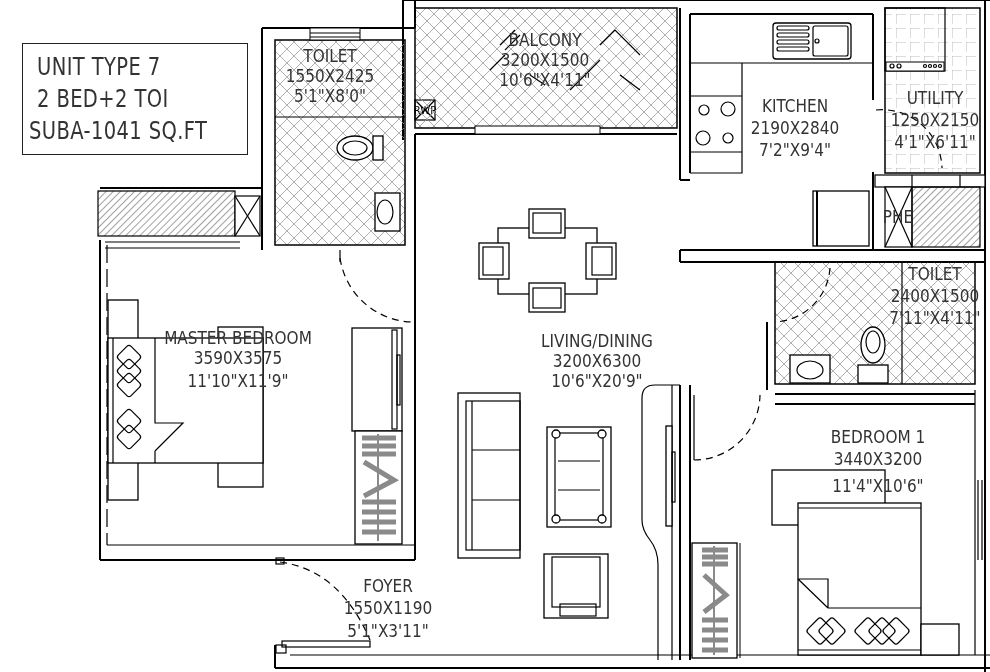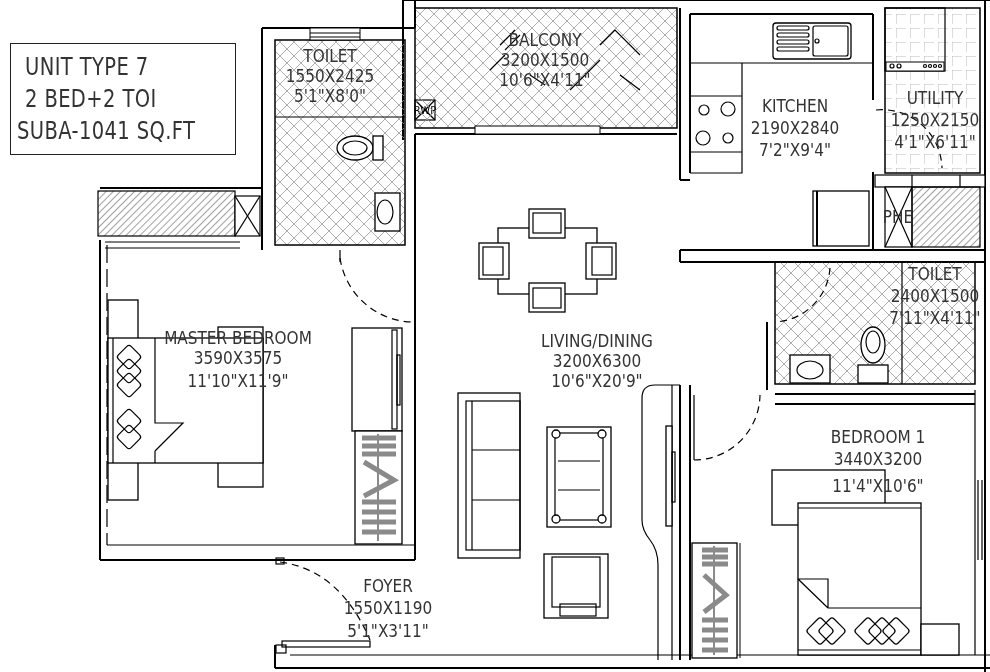--- a/index.html
+++ b/index.html
@@ -4,21 +4,21 @@
 <style>
   html, body { margin: 0; padding: 0; background: #ffffff; }
   body { width: 990px; height: 672px; overflow: hidden; position: relative; font-family: "DejaVu Sans", sans-serif; }
   svg { position: absolute; left: 0; top: 0; }
   .wall { fill: none; stroke: #000; stroke-width: 2; }
   .thin { fill: none; stroke: #000; stroke-width: 1.2; }
   .furn { fill: #fff; stroke: #000; stroke-width: 1.3; }
   .dash { fill: none; stroke: #000; stroke-width: 1.2; stroke-dasharray: 7 5; }
   .lbl { font-family: "DejaVu Sans Condensed", "DejaVu Sans", sans-serif; font-size: 17px; fill: #333; text-anchor: middle; font-stretch: condensed; }
   .lbl-sm { font-family: "DejaVu Sans", sans-serif; font-size: 10px; fill: #000; text-anchor: middle; }
-  .info-box { position: absolute; left: 10px; top: 43px; width: 226px; height: 112px; border: 1.5px solid #222; box-sizing: border-box; }
+  .info-box { position: absolute; left: 22px; top: 43px; width: 226px; height: 112px; border: 1.5px solid #222; box-sizing: border-box; }
   .info-line { position: absolute; left: 14px; font-family: "DejaVu Sans", sans-serif; font-size: 25px; color: #333; letter-spacing: 0.5px; transform: scaleX(0.78); transform-origin: left center; white-space: nowrap; }
 </style>
 </head>
 <body>
 
 <svg width="990" height="672" viewBox="0 0 990 672" xmlns="http://www.w3.org/2000/svg">
   <defs>
     <pattern id="cross" width="14" height="14" patternUnits="userSpaceOnUse">
       <path d="M0 0 L14 14 M14 0 L0 14" stroke="#9a9a9a" stroke-width="0.8"></path>
     </pattern>

